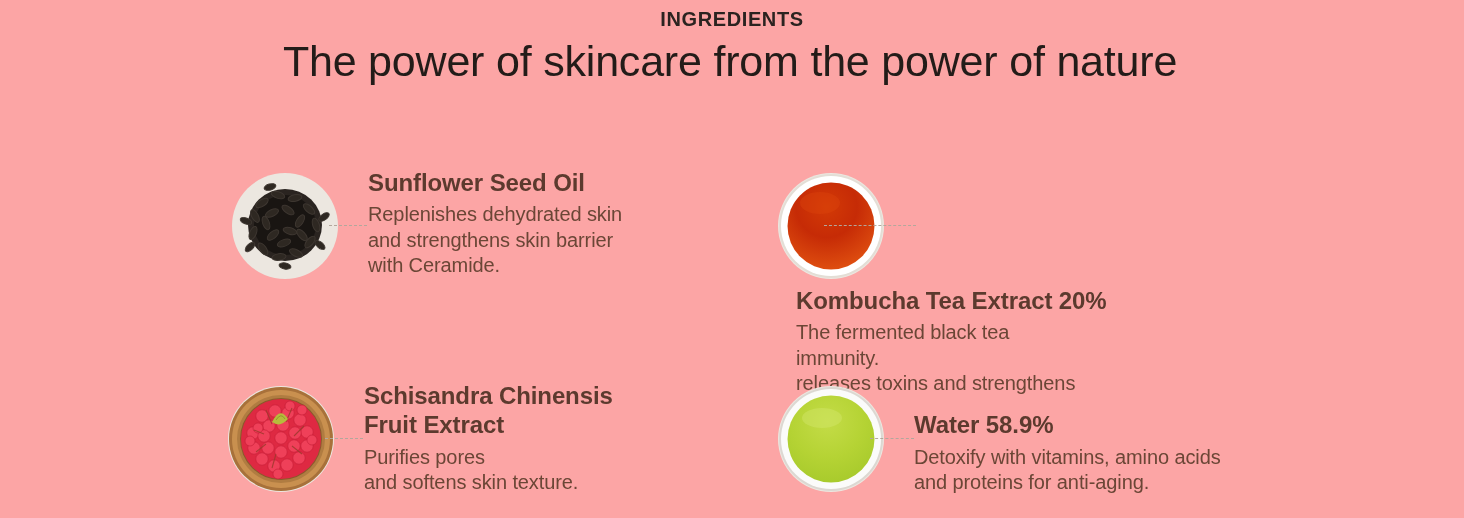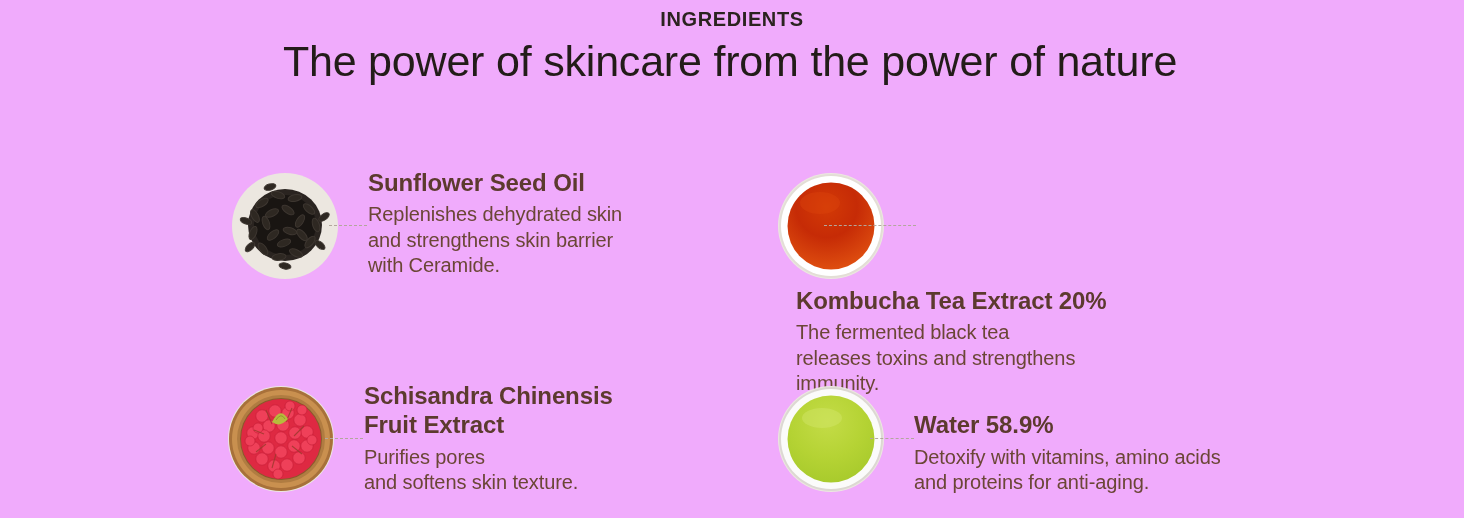--- a/index.html
+++ b/index.html
@@ -13,21 +13,21 @@
     overflow: hidden;
     background: #ece7e0;
     font-family: "Liberation Sans", sans-serif;
     -webkit-font-smoothing: antialiased;
   }
 
   .page {
     position: relative;
     width: 1464px;
     height: 518px;
-    background: #f0abfc;
+    background: #fca5a5;
   }
 
   
   .header {
     position: absolute;
     left: 0;
     top: 0;
     width: 1464px;
     text-align: center;
   }
@@ -199,22 +199,22 @@
             <circle cx="53" cy="53" r="43.5" fill="url(#kombuchaGrad)"></circle>
             <ellipse cx="42" cy="30" rx="20" ry="11" fill="#e0490f" opacity="0.35"></ellipse>
           </svg>
         </div>
         <div class="connector conn-long"></div>
       </div>
       <div class="copy">
         <div class="ing-title">Kombucha Tea Extract 20%</div>
         <div class="ing-desc">
           <span>The fermented black tea</span>
+          <span>immunity.</span>
           <span>releases toxins and strengthens</span>
-          <span>immunity.</span>
         </div>
       </div>
     </div>
 
     <div class="card card-r2c1">
       <div class="media">
         <div class="thumb">
           <svg viewBox="0 0 106 106" xmlns="http://www.w3.org/2000/svg" aria-hidden="true">
             <rect width="106" height="106" fill="#ece7e0"></rect>
             <circle cx="53" cy="53" r="52" fill="#a8713a"></circle>

